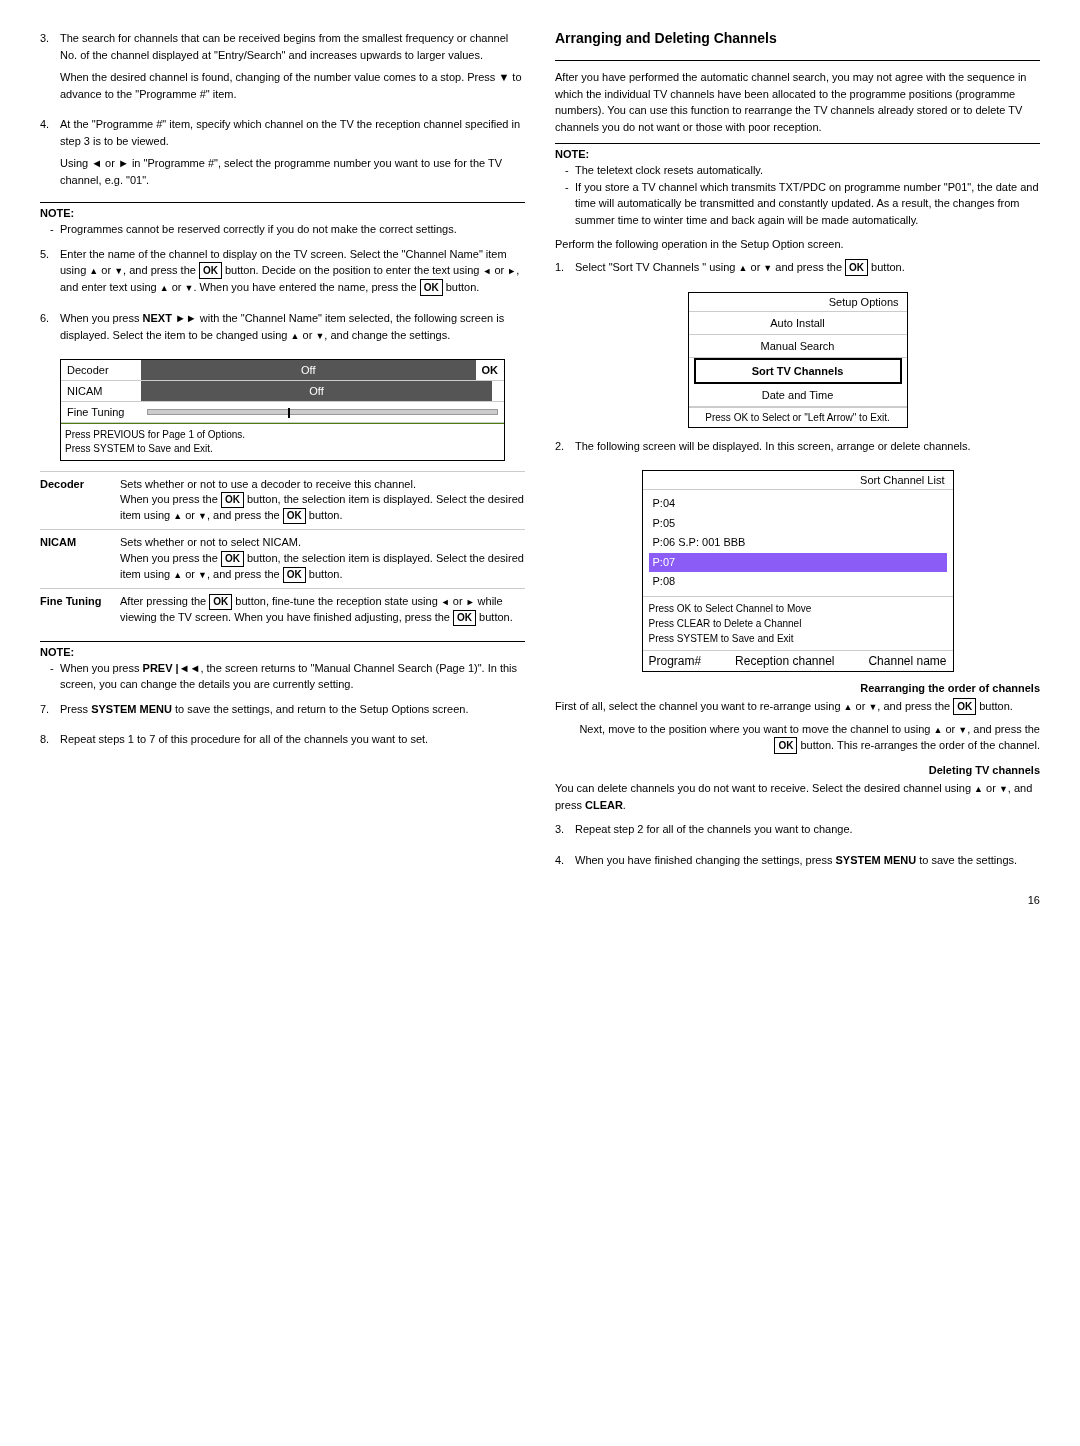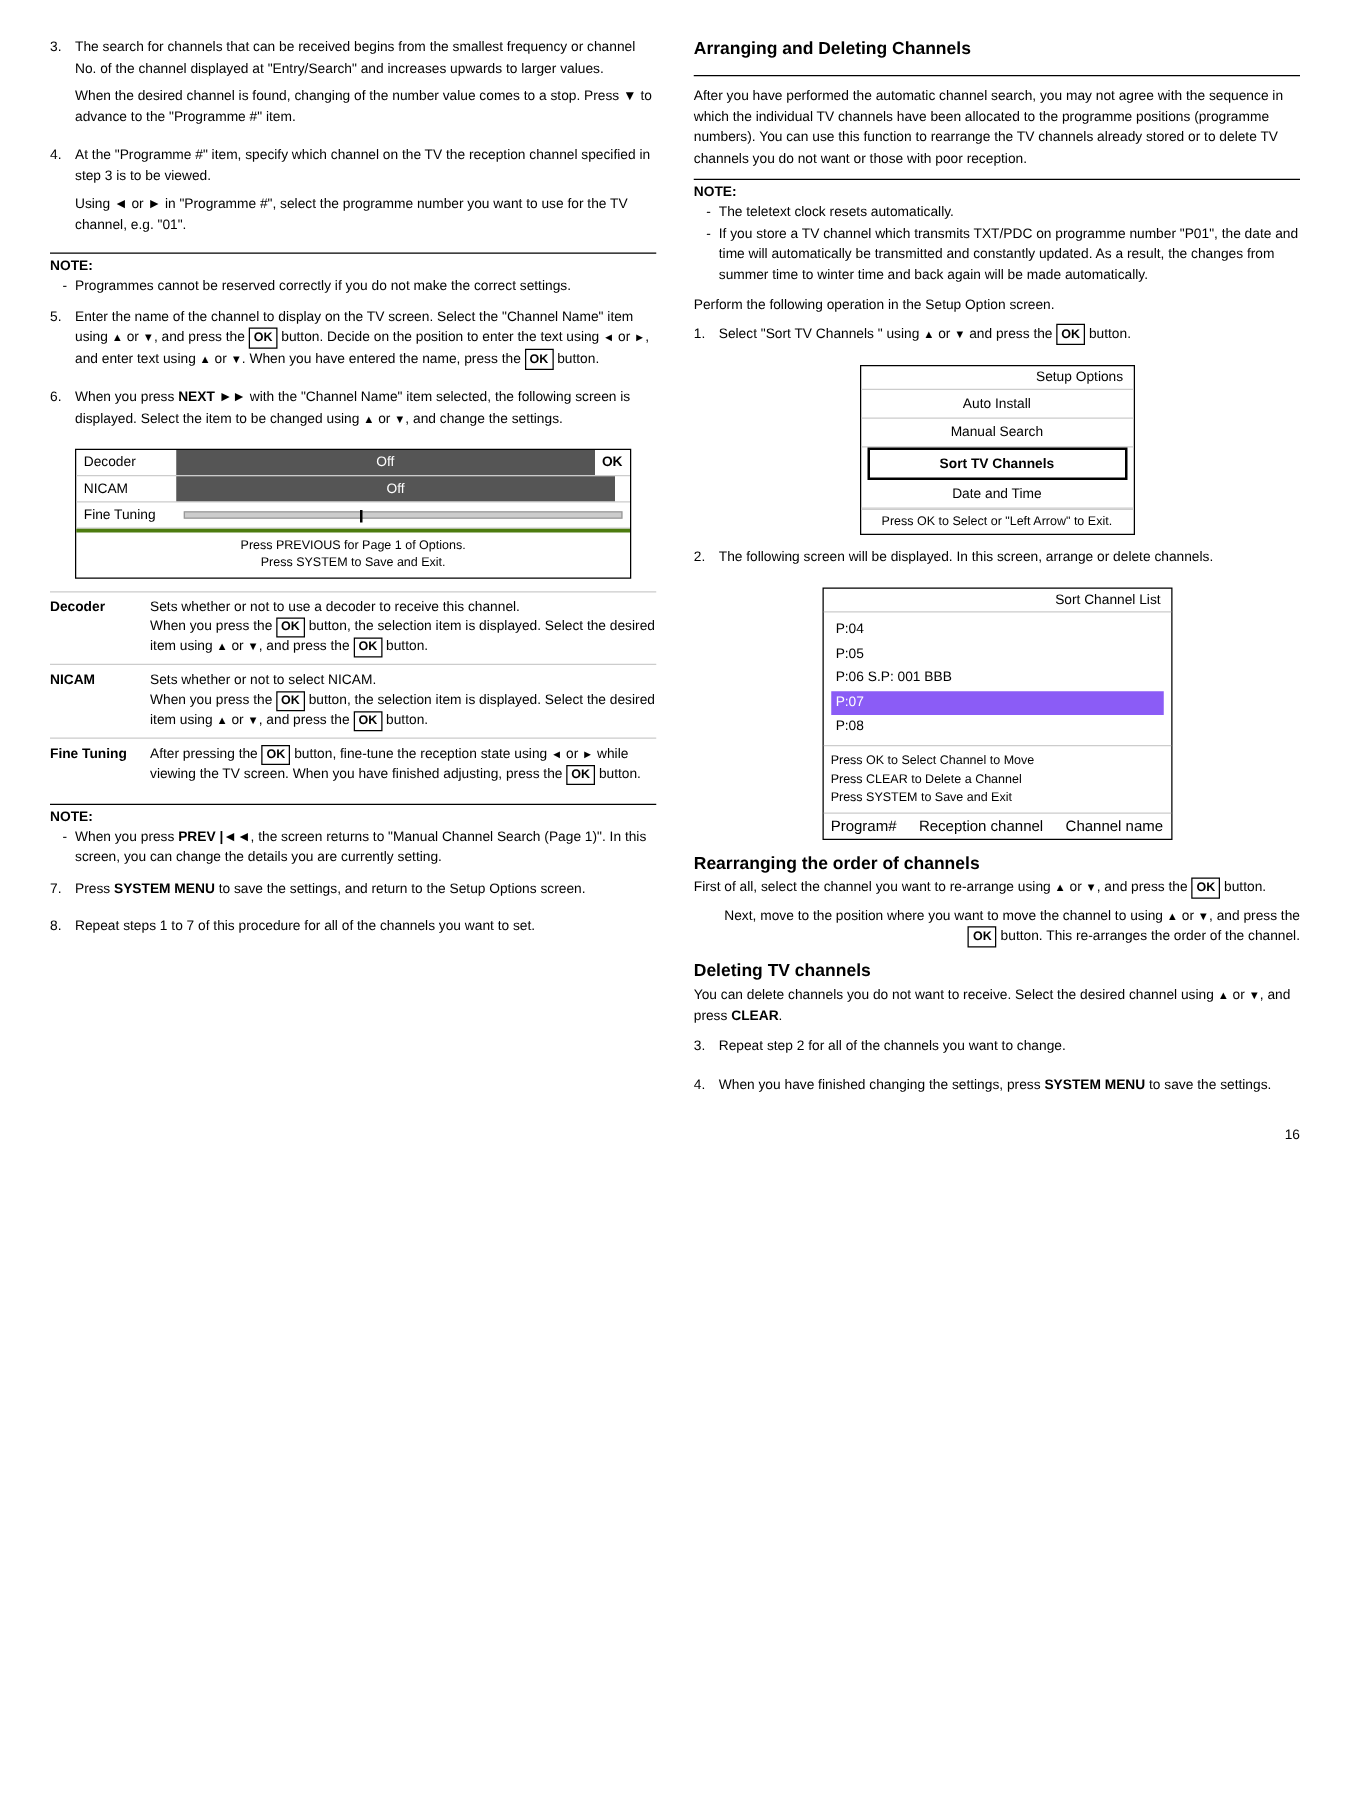--- a/index.html
+++ b/index.html
@@ -128,24 +128,24 @@
     }
     .ms-slider-indicator {
       position: absolute;
       width: 2px;
       height: 10px;
       background: #000;
       top: -2px;
       left: 40%;
     }
     .manual-search-note {
-      text-align: center;
+      text-align: left;
       font-size: 10px;
       padding: 4px;
-      border-top: 3px solid #4d7c0f;
+      border-top: 1px solid #4d7c0f;
       line-height: 1.4;
     }
     
     .def-table {
       width: 100%;
       margin-top: 6px;
     }
     .def-row {
       display: flex;
       gap: 10px;
@@ -189,21 +189,21 @@
     .setup-options-note {
       text-align: center;
       font-size: 10px;
       padding: 4px;
       border-top: 1px solid #ccc;
     }
     
     .sort-channel-box {
       border: 1px solid #000;
       margin: 10px auto;
-      width: 280px;
+      width: 312px;
     }
     .sort-channel-title {
       text-align: right;
       font-size: 11px;
       padding: 3px 8px;
       border-bottom: 1px solid #ccc;
     }
     .sort-channel-list {
       padding: 4px 6px;
       font-size: 11px;
@@ -224,23 +224,24 @@
     }
     .sort-channel-footer {
       display: flex;
       justify-content: space-between;
       padding: 3px 6px;
       font-size: 12px;
       border-top: 1px solid #ccc;
     }
     .subsection-title {
       font-weight: bold;
-      font-size: 14px;
+      font-size: 11px;
       margin-top: 10px;
       margin-bottom: 4px;
+      text-align: right;
     }
     .page-number {
       text-align: right;
       font-size: 11px;
       margin-top: 20px;
     }
     .arrow-symbol { font-size: 9px; }
   </style>
 </head>
 <body>

